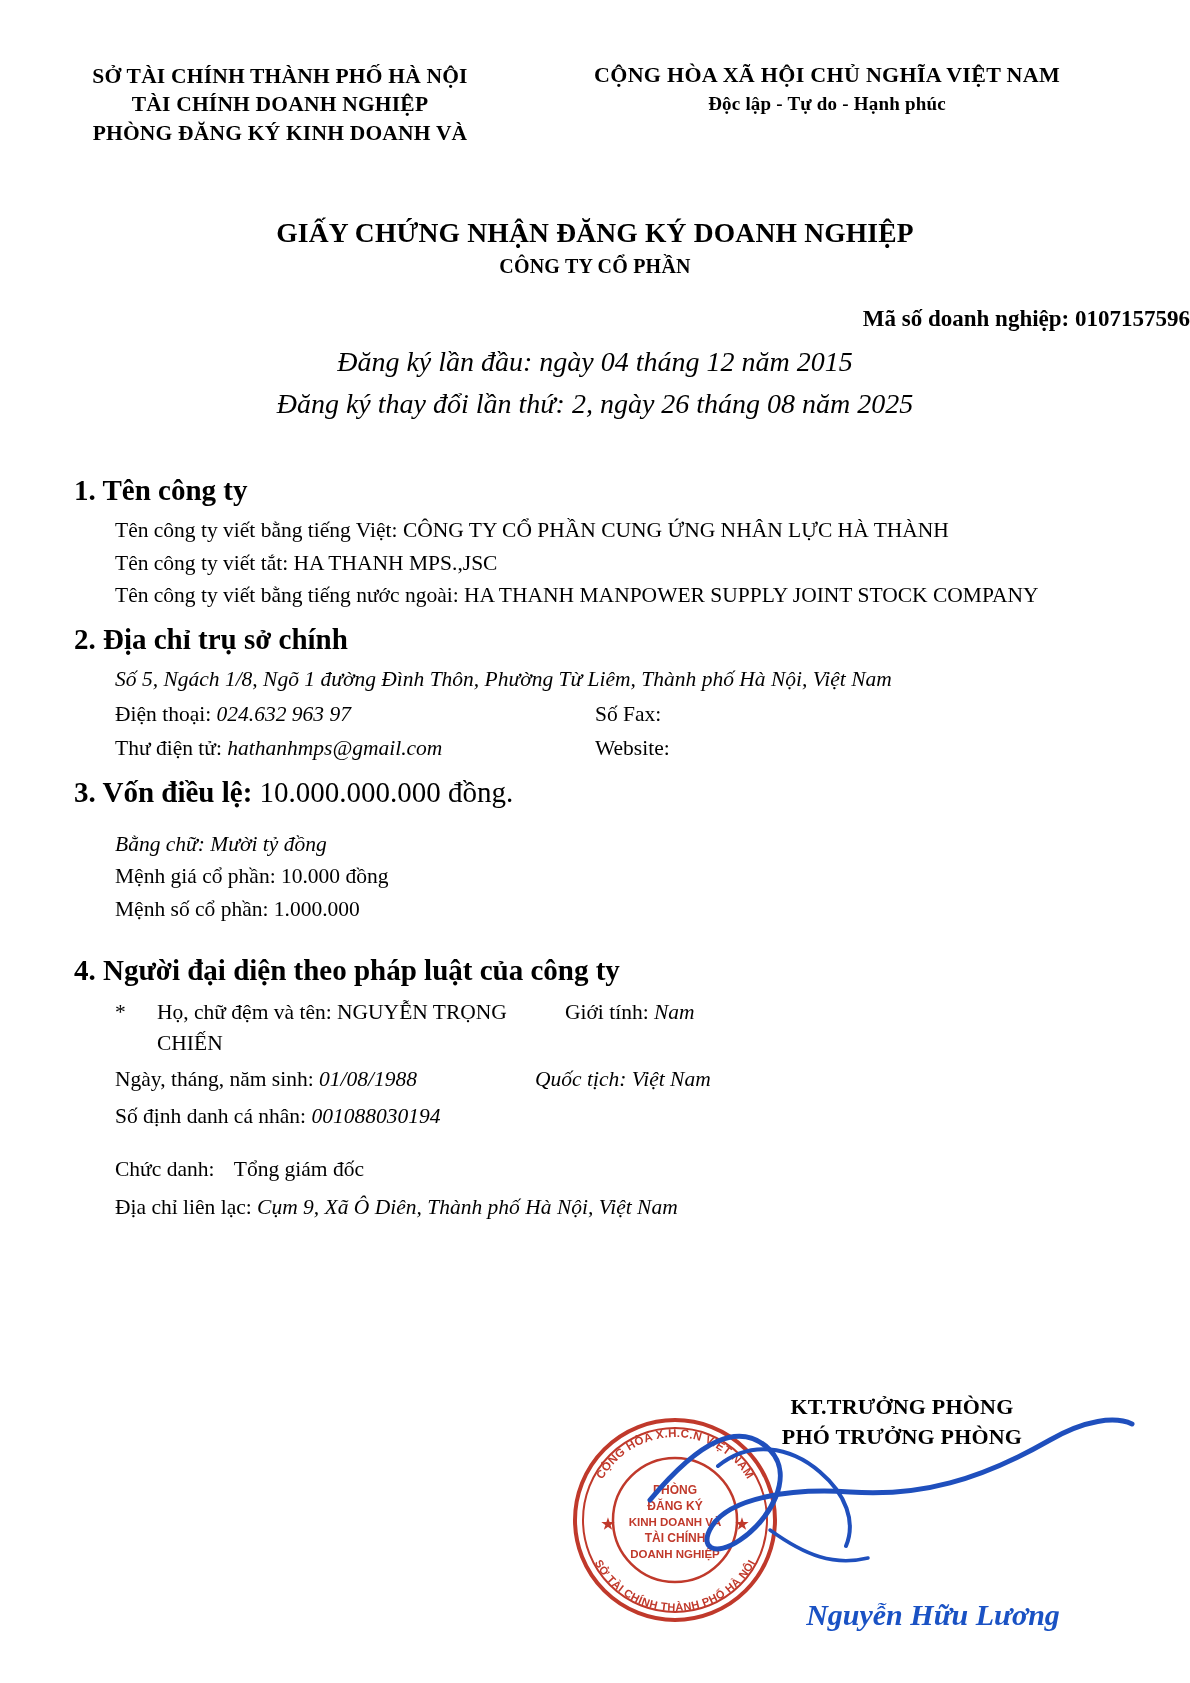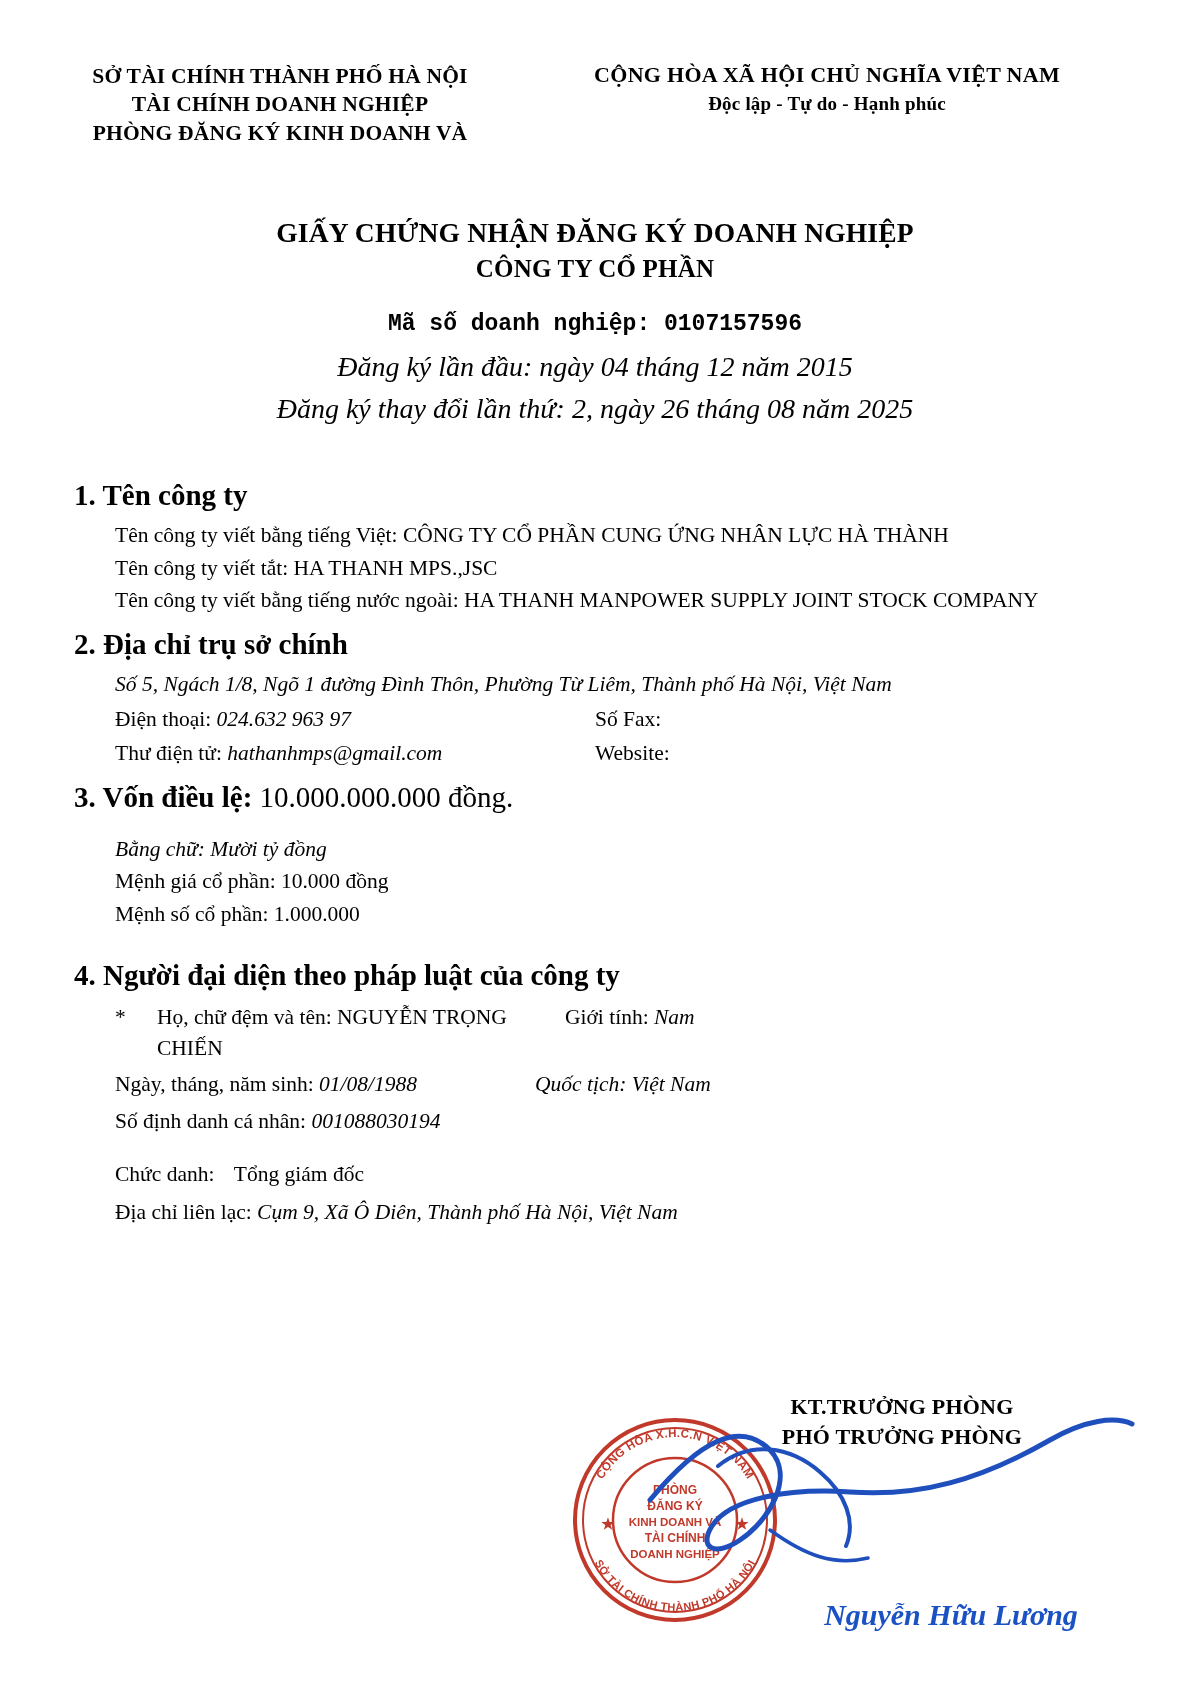--- a/index.html
+++ b/index.html
@@ -62,30 +62,29 @@
     margin-top: 70px;
     text-align: center;
   }
   .title-main {
     font-weight: bold;
     font-size: 27.5px;
     letter-spacing: 0.2px;
   }
   .title-sub {
     font-weight: bold;
-    font-size: 25px;
+    font-size: 20px;
     margin-top: 6px;
     letter-spacing: 0.2px;
   }
   .biz-code {
     font-weight: bold;
     font-size: 23px;
-    text-align: center;
+    text-align: right;
     margin-top: 28px;
-    font-family: Liberation Mono, monospace;
   }
   .reg-line {
     font-style: italic;
     font-size: 28px;
     text-align: center;
     margin-top: 14px;
   }
   .reg-line.second {
     margin-top: 10px;
   }
@@ -162,21 +161,21 @@
     letter-spacing: 0.2px;
   }
   .sign-area .l2 {
     font-weight: bold;
     font-size: 22px;
     margin-top: 4px;
     letter-spacing: 0.2px;
   }
   .signer-name {
     position: absolute;
-    left: 786px;
+    left: 768px;
     top: 1598px;
     width: 330px;
     text-align: center;
     color: #1a52c4;
     font-weight: bold;
     font-style: italic;
     font-size: 30px;
   }
 
   

